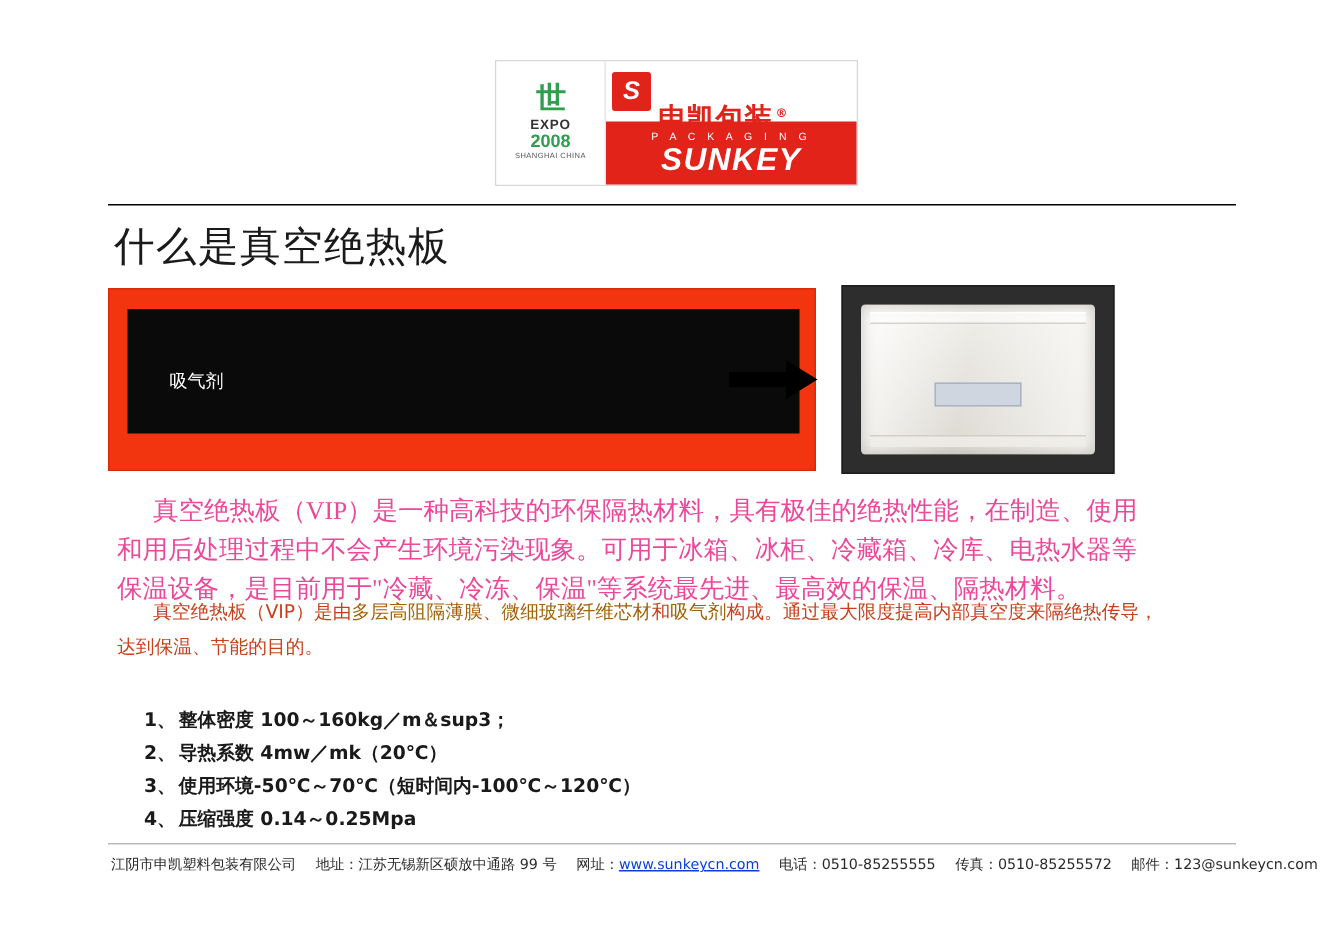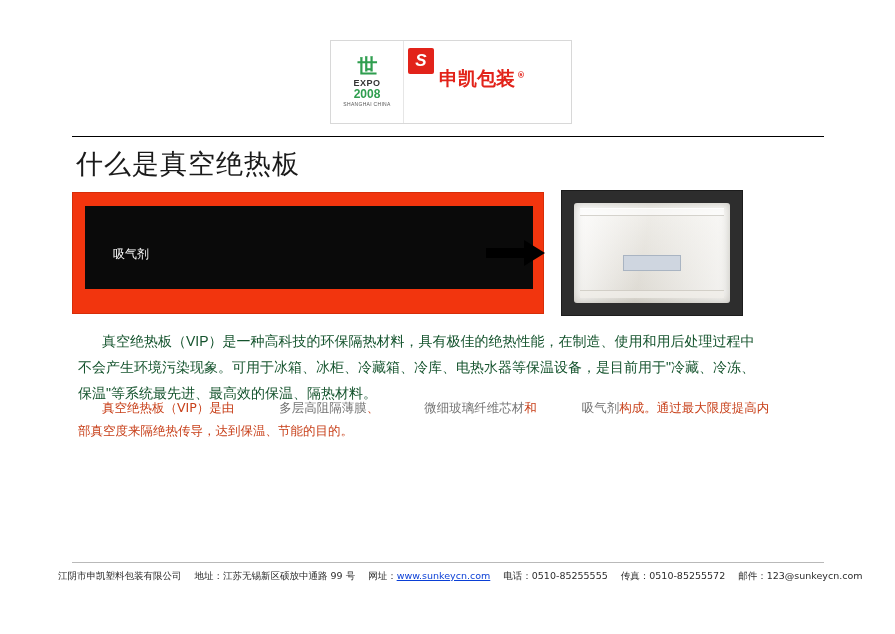--- a/index.html
+++ b/index.html
@@ -265,40 +265,39 @@
     background: #cfd6e0;
     border: 1px solid #a9b4c2;
   }
 
   
   .p1 {
     position: absolute;
     left: 78px;
     top: 328px;
     width: 690px;
-    font-size: 14px;
+    font-size: 17px;
     line-height: 26px;
-    color: #14532d;
-    font-family: Liberation Sans, sans-serif;
+    color: #ec4899;
+    font-family: Liberation Serif, serif;
     text-indent: 24px;
   }
   .p2 {
     position: absolute;
     left: 78px;
     top: 396px;
     width: 700px;
     font-size: 12.5px;
     line-height: 23px;
     color: #c8401a;
     font-family: "DejaVu Sans", sans-serif;
     text-indent: 24px;
   }
   .p2 .hl {
-    color: #737373;
-    padding-left: 45px;
+    color: #a16207;
   }
   .p3 {
     position: absolute;
     left: 78px;
     top: 445px;
     font-size: 12.5px;
     color: #1a1a1a;
     font-weight: bold;
     font-family: "DejaVu Sans", sans-serif;
   }
@@ -326,21 +325,21 @@
   .footer-rule {
     position: absolute;
     left: 72px;
     top: 562px;
     width: 752px;
     height: 1px;
     background: #b9b9b9;
   }
   .footer {
     position: absolute;
-    left: 58px;
+    left: 74px;
     top: 570px;
     width: 760px;
     font-size: 9.5px;
     color: #2b2b2b;
     font-family: "DejaVu Sans", sans-serif;
     white-space: nowrap;
   }
   .footer .seg { margin-right: 13px; }
   .footer a {
     color: #0a3fd6;
@@ -357,20 +356,24 @@
       <div class="expo-mark">世</div>
       <div class="expo-word">EXPO</div>
       <div class="expo-year">2008</div>
       <div class="expo-sub">SHANGHAI CHINA</div>
     </div>
     <div class="logo-main">
       <div class="logo-top">
         <div class="sk-badge">S</div>
         <div class="cn-name"><span>申凯包装</span><span class="reg-mark">®</span></div>
       </div>
+      <div class="logo-bot">
+        <div class="pk-word">P A C K A G I N G</div>
+        <div class="sunkey-word">SUNKEY</div>
+      </div>
     </div>
   </div>
 
   <div class="title-rule"></div>
   <div class="doc-title">什么是真空绝热板</div>
 
   <div class="fig-left">
     <div class="fig-black">
       <div class="fig-black-label">吸气剂</div>
     </div>
@@ -387,19 +390,25 @@
       <div class="vip-label-sticker"></div>
       <div class="vip-seam-bottom"></div>
     </div>
   </div>
 
   <div class="p1">真空绝热板（VIP）是一种高科技的环保隔热材料，具有极佳的绝热性能，在制造、使用和用后处理过程中不会产生环境污染现象。可用于冰箱、冰柜、冷藏箱、冷库、电热水器等保温设备，是目前用于"冷藏、冷冻、保温"等系统最先进、最高效的保温、隔热材料。</div>
 
   <div class="p2"><span>真空绝热板（VIP）是由</span><span class="hl">多层高阻隔薄膜</span><span>、</span><span class="hl">微细玻璃纤维芯材</span><span>和</span><span class="hl">吸气剂</span><span>构成。通过最大限度提高内部真空度来隔绝热传导，达到保温、节能的目的。</span></div>
 
 
+  <ul class="spec-list">
+    <li><span class="num">1、</span><span>整体密度 100～160kg／m＆sup3；</span></li>
+    <li><span class="num">2、</span><span>导热系数 4mw／mk（20℃）</span></li>
+    <li><span class="num">3、</span><span>使用环境-50℃～70℃（短时间内-100℃～120℃）</span></li>
+    <li><span class="num">4、</span><span>压缩强度 0.14～0.25Mpa</span></li>
+  </ul>
 
   <div class="footer-rule"></div>
   <div class="footer">
     <span class="seg">江阴市申凯塑料包装有限公司</span><span class="seg"><span>地址：</span><span>江苏无锡新区硕放中通路 99 号</span></span><span class="seg"><span>网址：</span><a href="#">www.sunkeycn.com</a></span><span class="seg"><span>电话：</span><span>0510-85255555</span></span><span class="seg"><span>传真：</span><span>0510-85255572</span></span><span class="seg"><span>邮件：</span><span>123@sunkeycn.com</span></span>
   </div>
 
 </div>
 
 </body></html>

